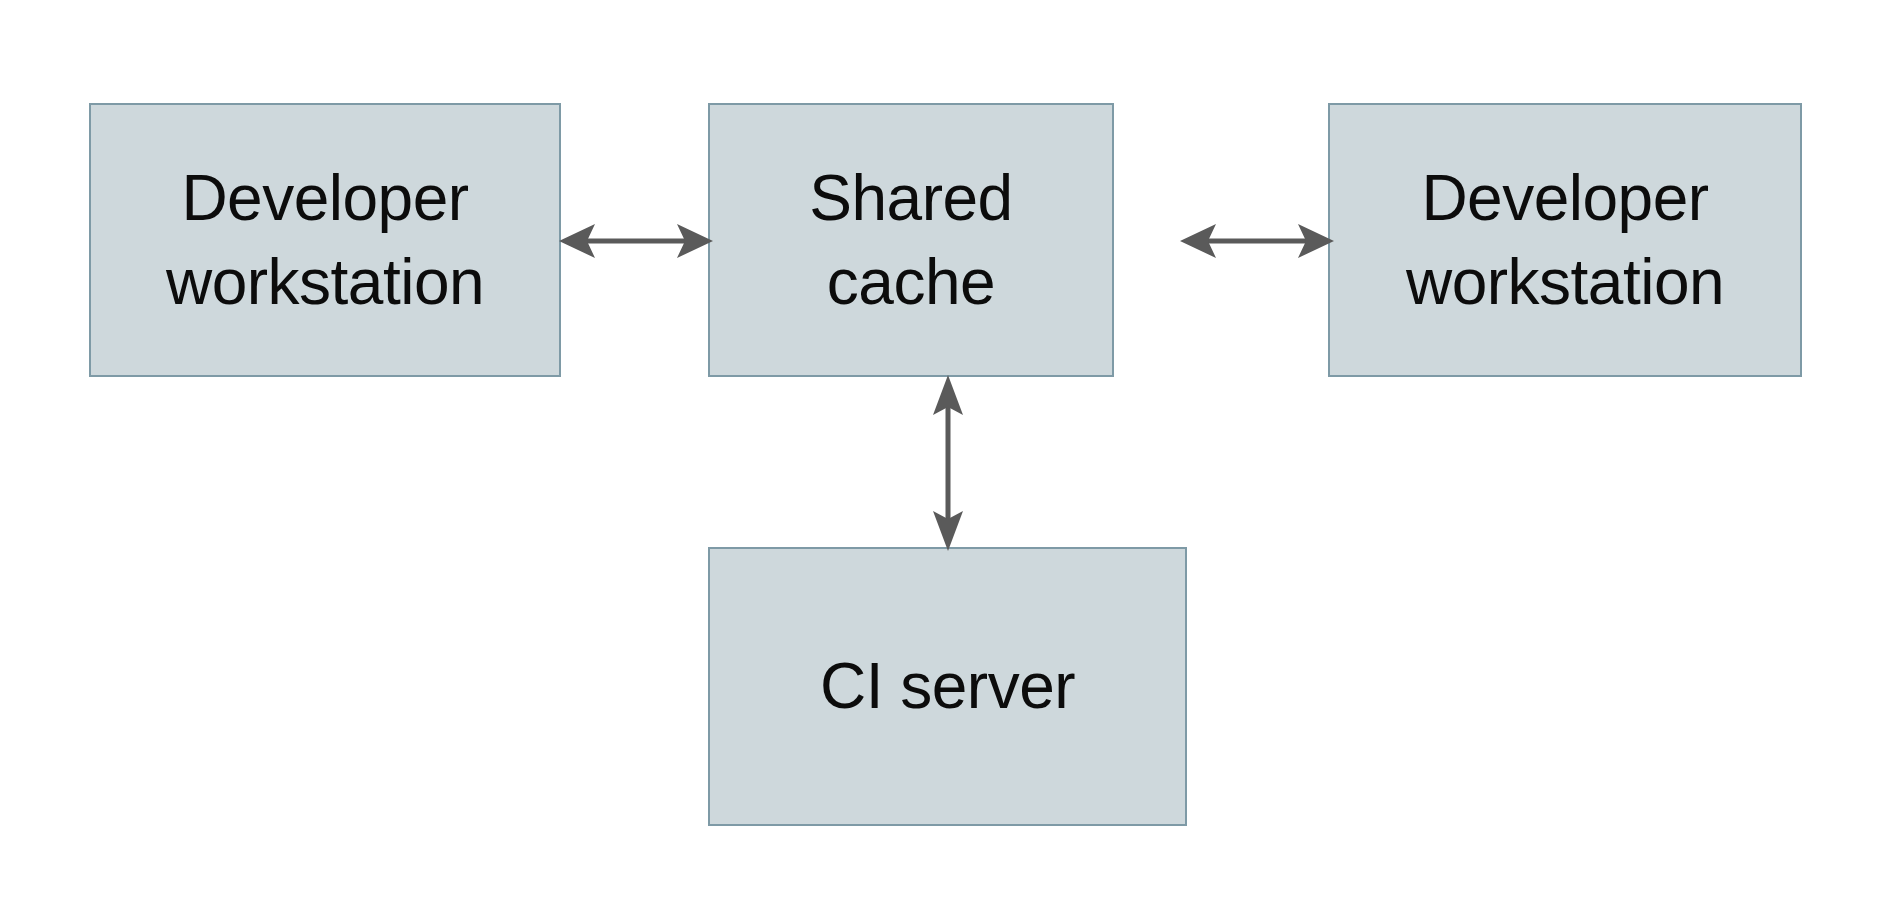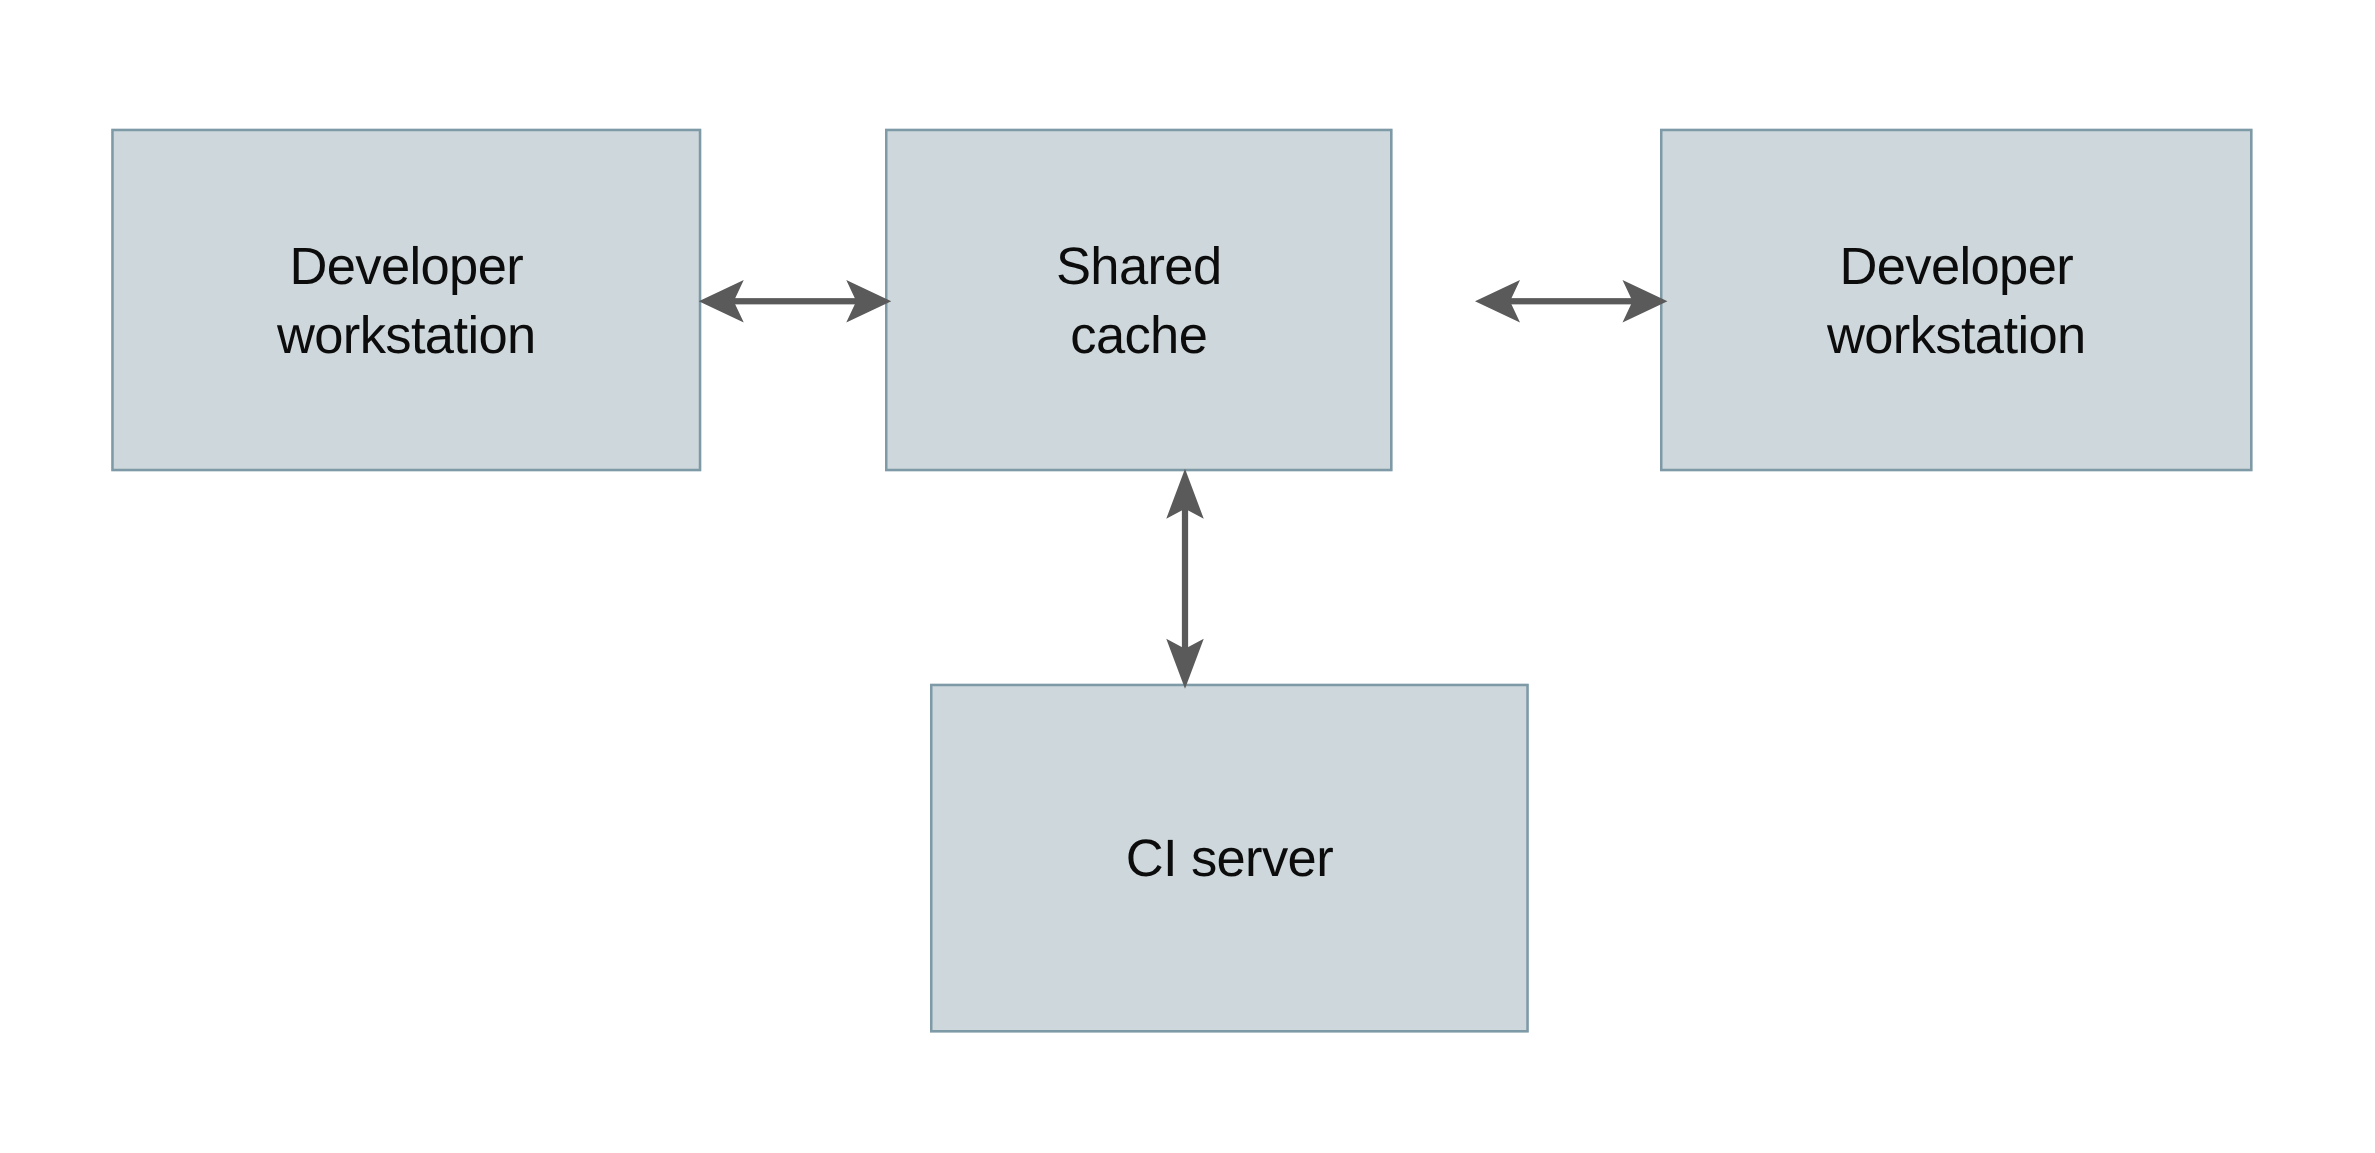--- a/index.html
+++ b/index.html
@@ -23,33 +23,33 @@
     box-sizing: border-box;
     background: #ced8dc;
     border: 2px solid #7e9aa6;
     display: flex;
     align-items: center;
     justify-content: center;
     text-align: center;
   }
   .node-label {
     font-family: "Liberation Sans", sans-serif;
-    font-size: 42px;
+    font-size: 64px;
     line-height: 1.32;
     color: #0c0c0c;
     font-weight: 400;
     letter-spacing: -0.5px;
     white-space: pre-line;
     padding: 0 10px;
   }
   
   #node-dev-left   { left: 89px;   top: 103px; width: 472px; height: 274px; }
   #node-shared     { left: 708px;  top: 103px; width: 406px; height: 274px; }
   #node-dev-right  { left: 1328px; top: 103px; width: 474px; height: 274px; }
-  #node-ci         { left: 744px;  top: 547px; width: 479px; height: 279px; }
+  #node-ci         { left: 708px;  top: 547px; width: 479px; height: 279px; }
 
   .edge {
     position: absolute;
     overflow: visible;
   }
   #edge-left   { left: 557px;  top: 210px; width: 158px; height: 62px; }
   #edge-right  { left: 1178px; top: 210px; width: 158px; height: 62px; }
   #edge-bottom { left: 917px;  top: 373px; width: 62px;  height: 180px; }
 </style>
 </head>

